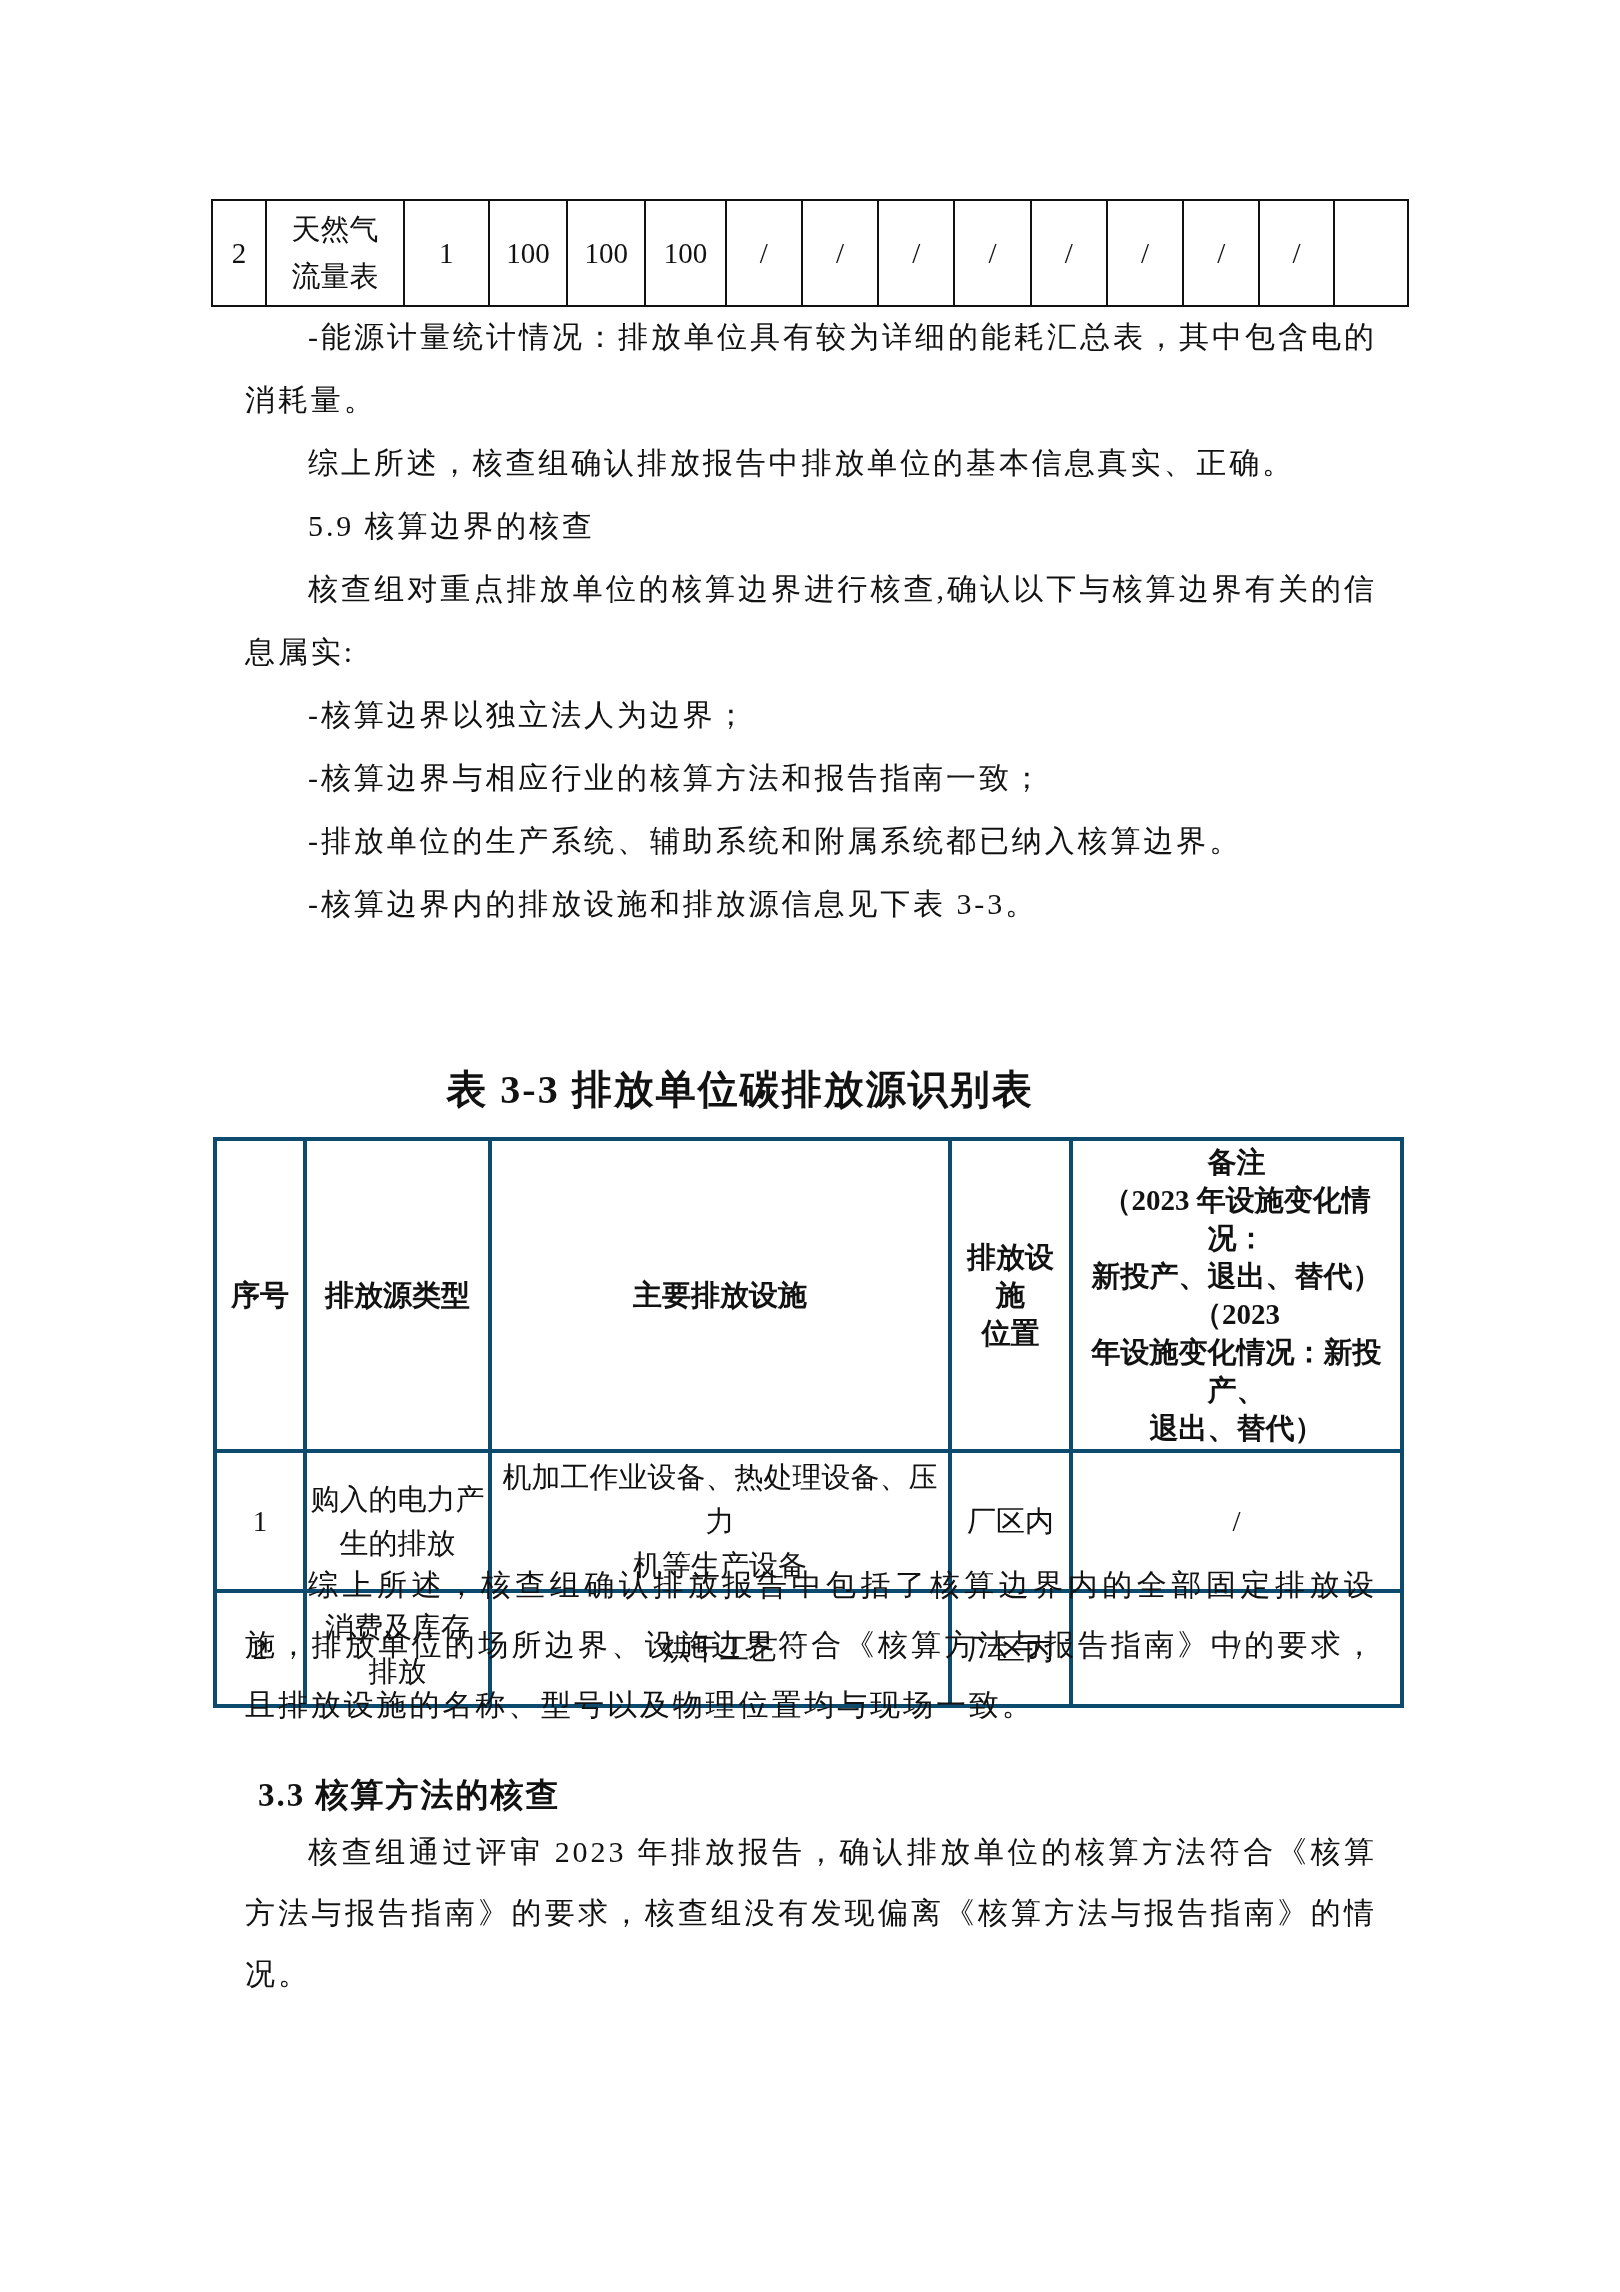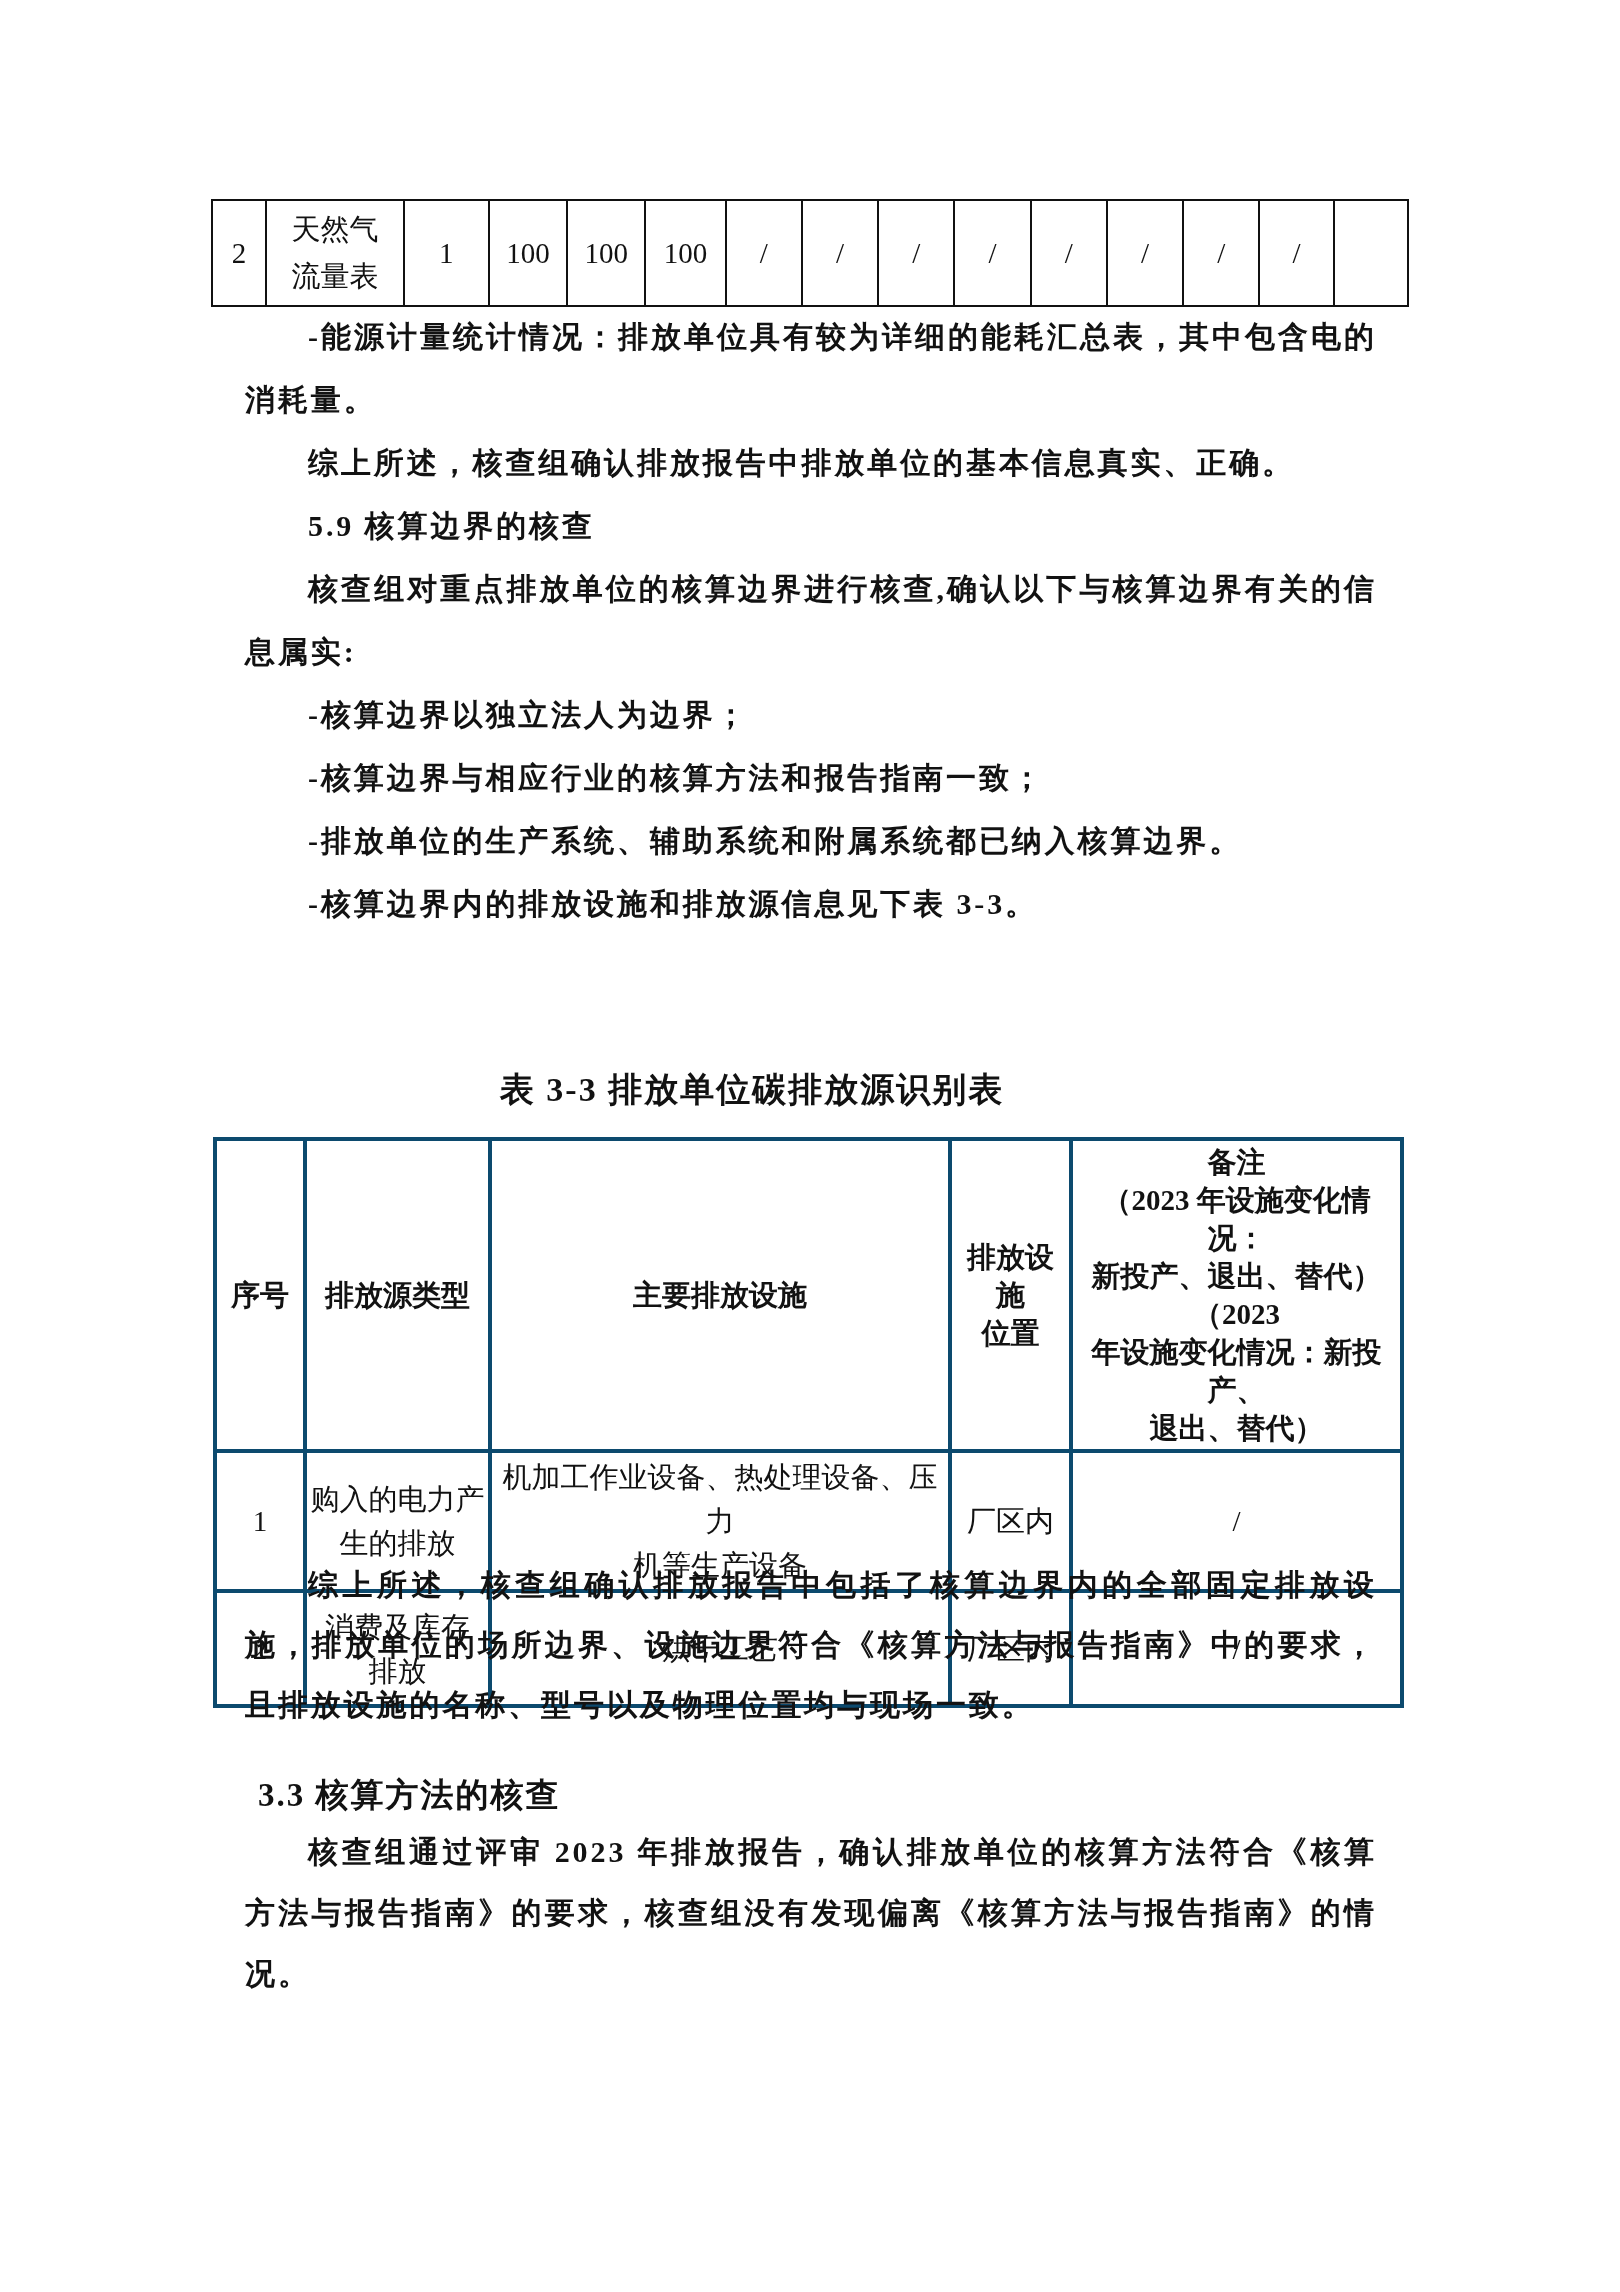--- a/index.html
+++ b/index.html
@@ -32,28 +32,28 @@
     overflow:hidden;
   }
 
   
   .textblock {
     position:absolute; left:245px; width:1132px;
     font-size:30px; line-height:63px;
     text-align:justify;
     letter-spacing:2.9px;
   }
-  .para { margin:0; text-indent:2.1em;font-weight:bold; }
+  .para { margin:0; text-indent:2.1em; }
   .block1 { top:305px; }
 
   
   .caption {
     position:absolute; top:1058px; left:0; width:1480px;
     text-align:center; font-weight:bold;
-    font-size:34px; line-height:63px; letter-spacing:2px;padding-left:12px;
+    font-size:40px; line-height:63px; letter-spacing:2px;
   }
 
   
   .table33 {
     position:absolute; top:1137px; left:213px;
     width:1187px;
     font-size:29px;
   }
   .table33 th, .table33 td {
     border:4px solid #0c4a6e;

